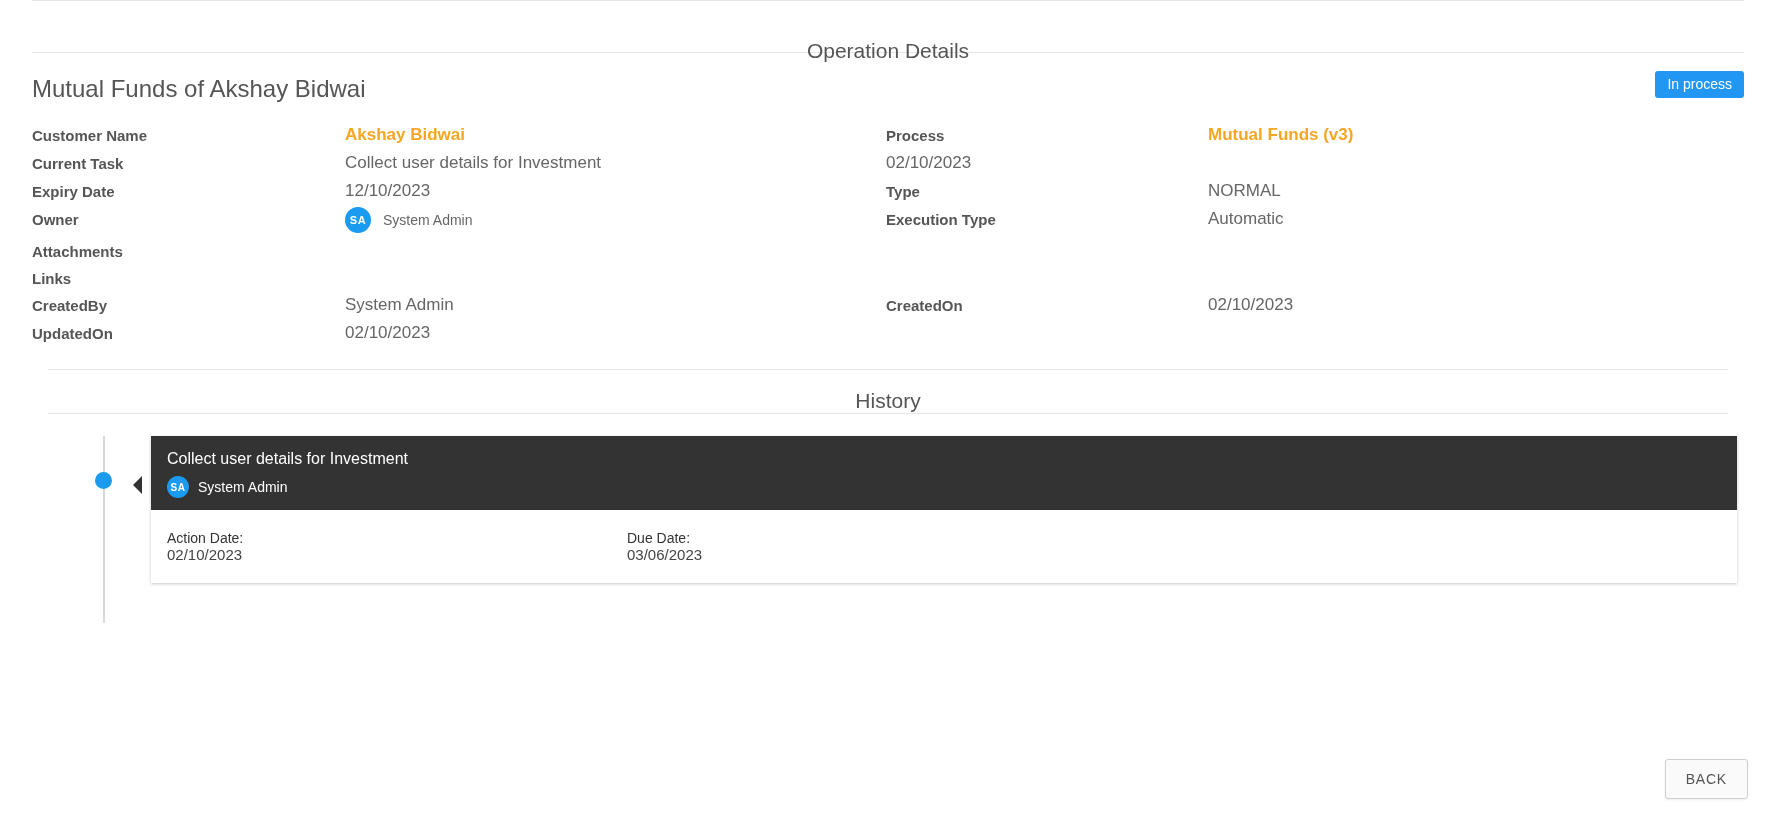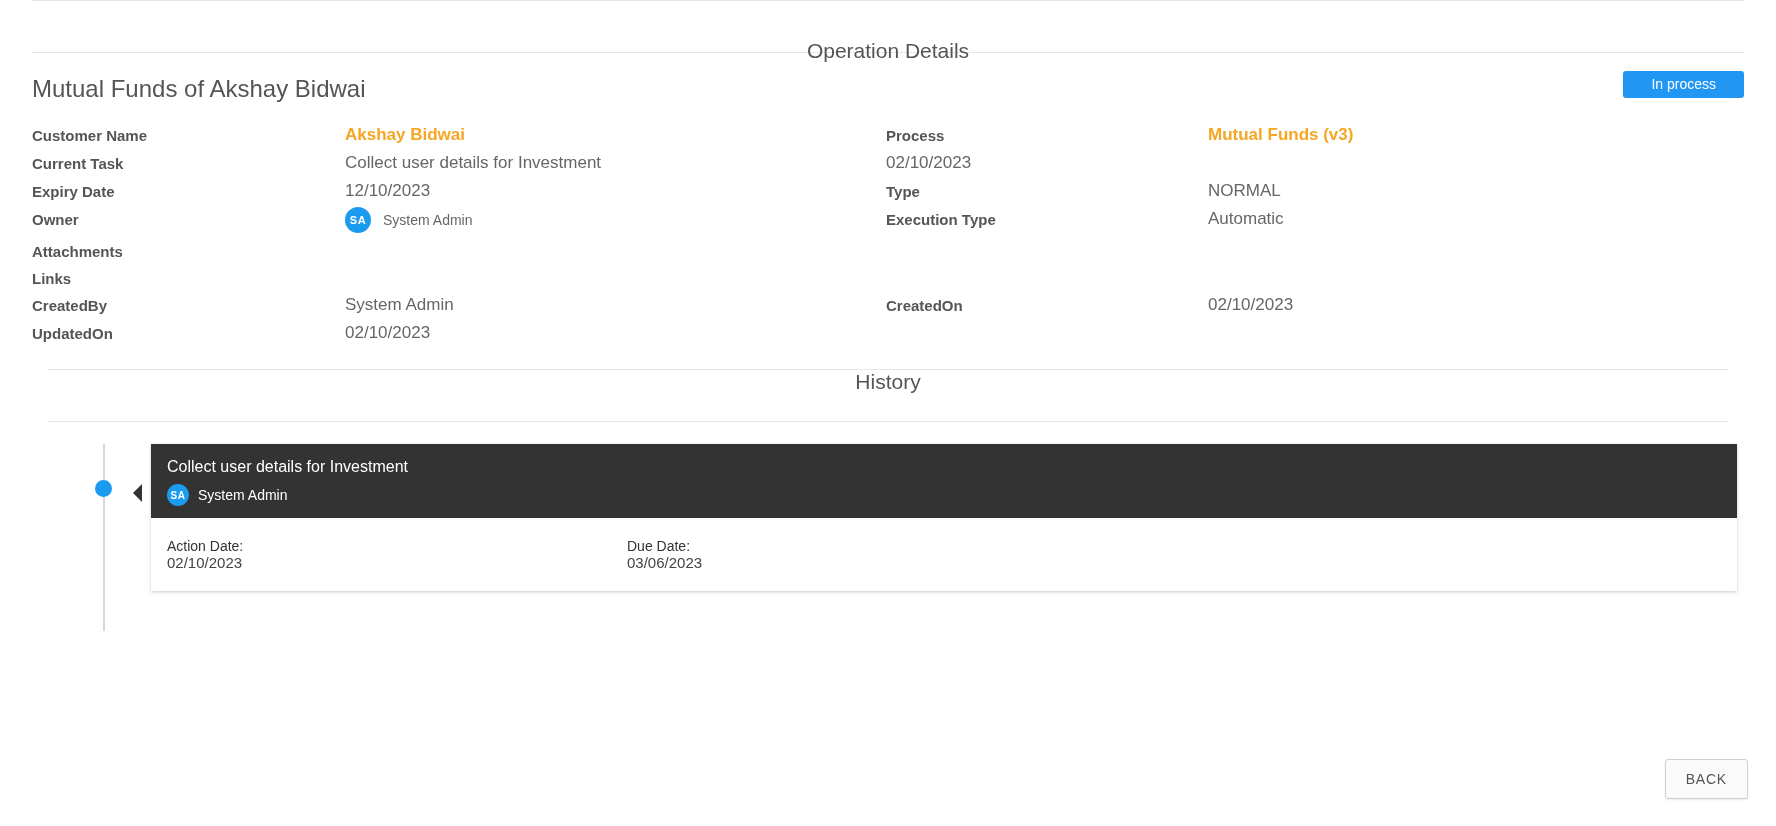--- a/index.html
+++ b/index.html
@@ -49,21 +49,21 @@
     font-weight: 400;
     line-height: 1.2;
   }
   .status-badge {
     position: absolute;
     right: 0;
     top: 18px;
     background: #2196f3;
     color: #fff;
     font-size: 14px;
-    padding: 6px 28px;
+    padding: 6px 12px;
     border-radius: 3px;
     line-height: 1.1;
     white-space: nowrap;
   }
 
   
   .details {
     position: relative;
     margin: 8px 32px 0 32px;
   }
@@ -119,23 +119,23 @@
     font-size: 14px;
     color: #666;
   }
 
   
   .history-header {
     position: relative;
     margin: 26px 48px 0 48px;
     border-top: 1px solid #e6e6e6;
     border-bottom: 1px solid #e6e6e6;
-    height: 53px;
-    display: flex;
-    align-items: flex-start;
+    height: 45px;
+    display: flex;
+    align-items: flex-end;
     justify-content: center;
   }
   .history-header .title {
     font-size: 21px;
     color: #555;
   }
 
   
   .timeline {
     position: relative;

